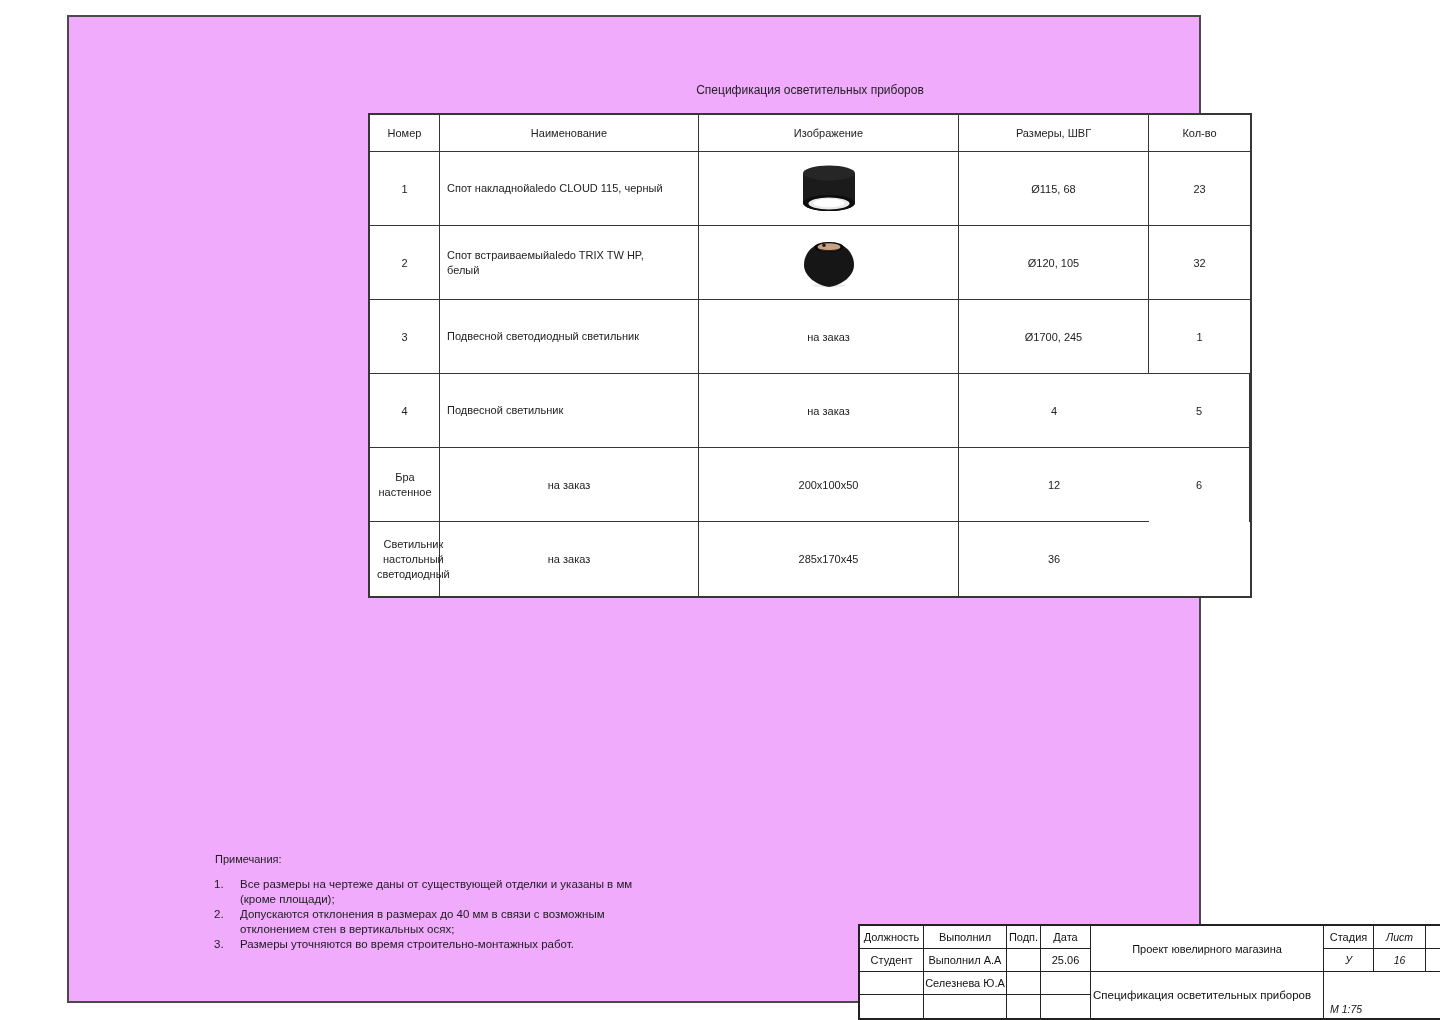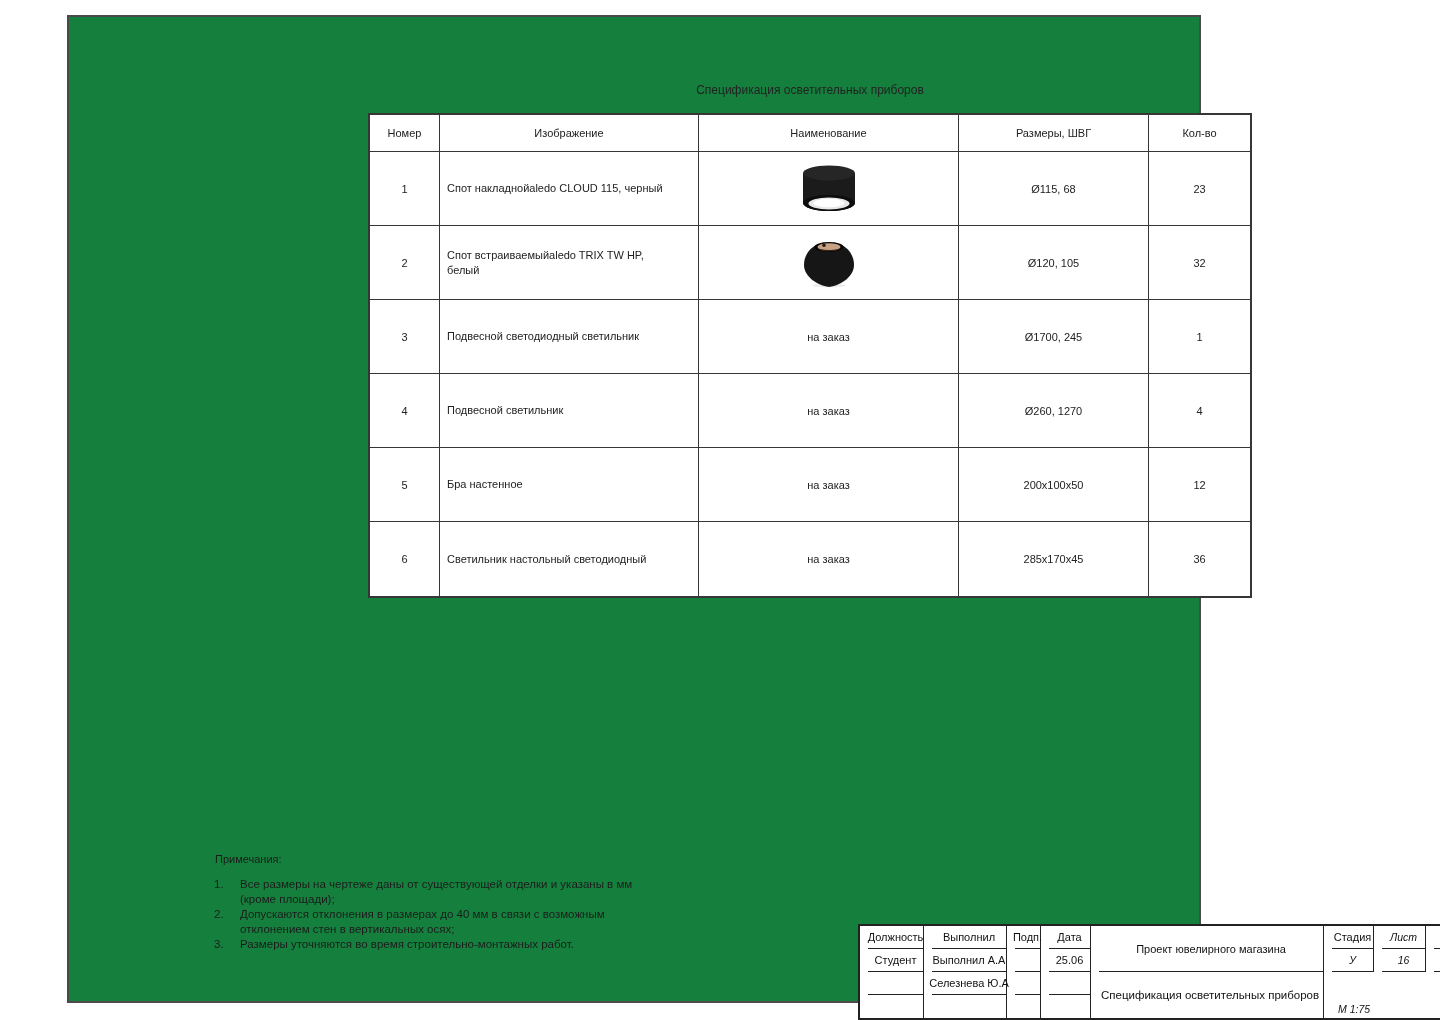--- a/index.html
+++ b/index.html
@@ -1,21 +1,21 @@
 <!DOCTYPE html>
 <html><head>
 <meta charset="utf-8">
 <style>
   * { margin:0; padding:0; box-sizing:border-box; }
   html,body { width:1440px; height:1020px; background:#ffffff; }
   body { font-family:"Liberation Sans", sans-serif; color:#1c1c1c; position:relative; }
 
   .sheet-frame {
     position:absolute; left:67px; top:15px; width:1134px; height:988px;
-    border:2px solid #4a4a4a; background:#15803d;
+    border:2px solid #4a4a4a; background:#f0abfc;
   }
 
   .doc-title {
     position:absolute; left:299px; top:66px; width:884px;
     text-align:center; font-size:12px; color:#222;
   }
 
   
   .spec-table {
     position:absolute; left:299px; top:96px;
@@ -53,42 +53,42 @@
     position:absolute; left:789px; top:907px;
     display:grid;
     grid-template-columns:64px 83px 34px 50px 233px 50px 52px 68px;
     grid-template-rows:23px 23px 23px 23px;
     border:2px solid #222;
     background:#fff;
   }
   .bc {
     border-right:1px solid #222; border-bottom:1px solid #222;
     display:flex; align-items:center; justify-content:center;
-    font-size:11px; white-space:nowrap; overflow:visible; color:#111;margin-left:8px;
+    font-size:11px; white-space:nowrap; overflow:visible; color:#111;
   }
   .bc.cr { border-right:none; }
   .bc.cb { border-bottom:none; }
   .bc.project  { grid-column:5; grid-row:1 / 3; }
   .bc.docname  { grid-column:5; grid-row:3 / 5; justify-content:flex-start; padding-left:2px; font-size:11.5px; }
   .bc.yearscale{ grid-column:6 / 9; grid-row:3 / 5; position:relative; }
   .gost { font-style:italic; font-size:10.5px; }
   .tb-scale { position:absolute; bottom:3px; left:6px; }
 </style>
 </head>
 <body>
 
 <div class="sheet-frame">
 
   <div class="doc-title">Спецификация осветительных приборов</div>
 
   <div class="spec-table">
 
     <div class="tc th">Номер</div>
+    <div class="tc th">Наименование</div>
     <div class="tc th">Изображение</div>
-    <div class="tc th">Наименование</div>
     <div class="tc th">Размеры, ШВГ</div>
     <div class="tc th cr">Кол-во</div>
 
     <div class="tc">1</div>
     <div class="tc name">
       <span>Спот накладнойaledo CLOUD 115, черный</span>
       <span></span>
     </div>
     <div class="tc">
       <svg class="fixture-photo" width="56" height="49" viewBox="0 0 56 49">
@@ -126,21 +126,20 @@
     </div>
     <div class="tc">на заказ</div>
     <div class="tc">Ø1700, 245</div>
     <div class="tc cr">1</div>
 
     <div class="tc">4</div>
     <div class="tc name">
       <span>Подвесной светильник</span>
     </div>
     <div class="tc">на заказ</div>
-    <div class="tc">Ø260, 1270</div>
     <div class="tc cr">4</div>
 
     <div class="tc">5</div>
     <div class="tc name">
       <span>Бра настенное</span>
     </div>
     <div class="tc">на заказ</div>
     <div class="tc">200x100x50</div>
     <div class="tc cr">12</div>
 

